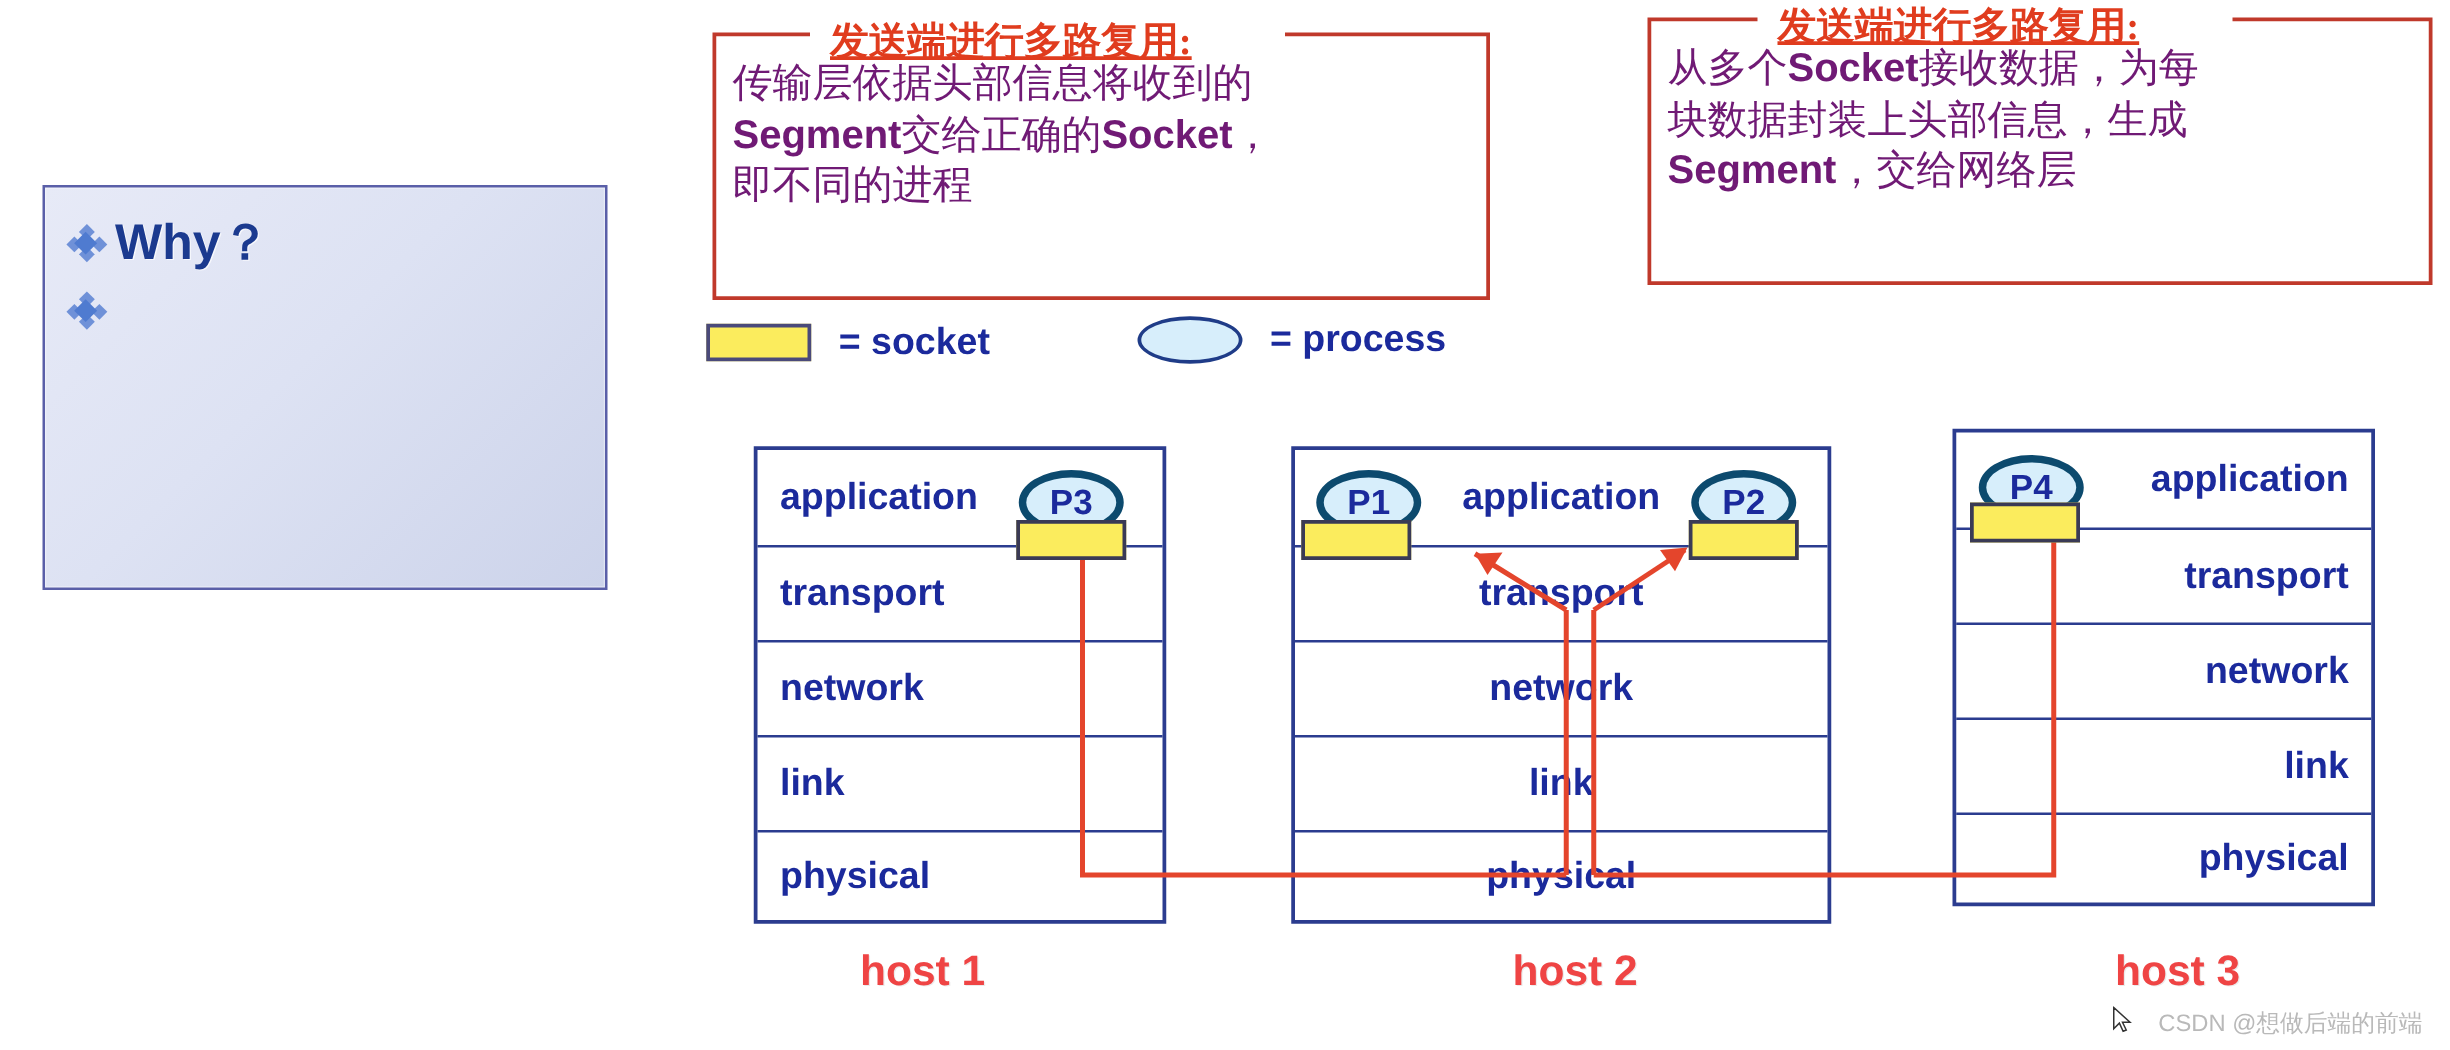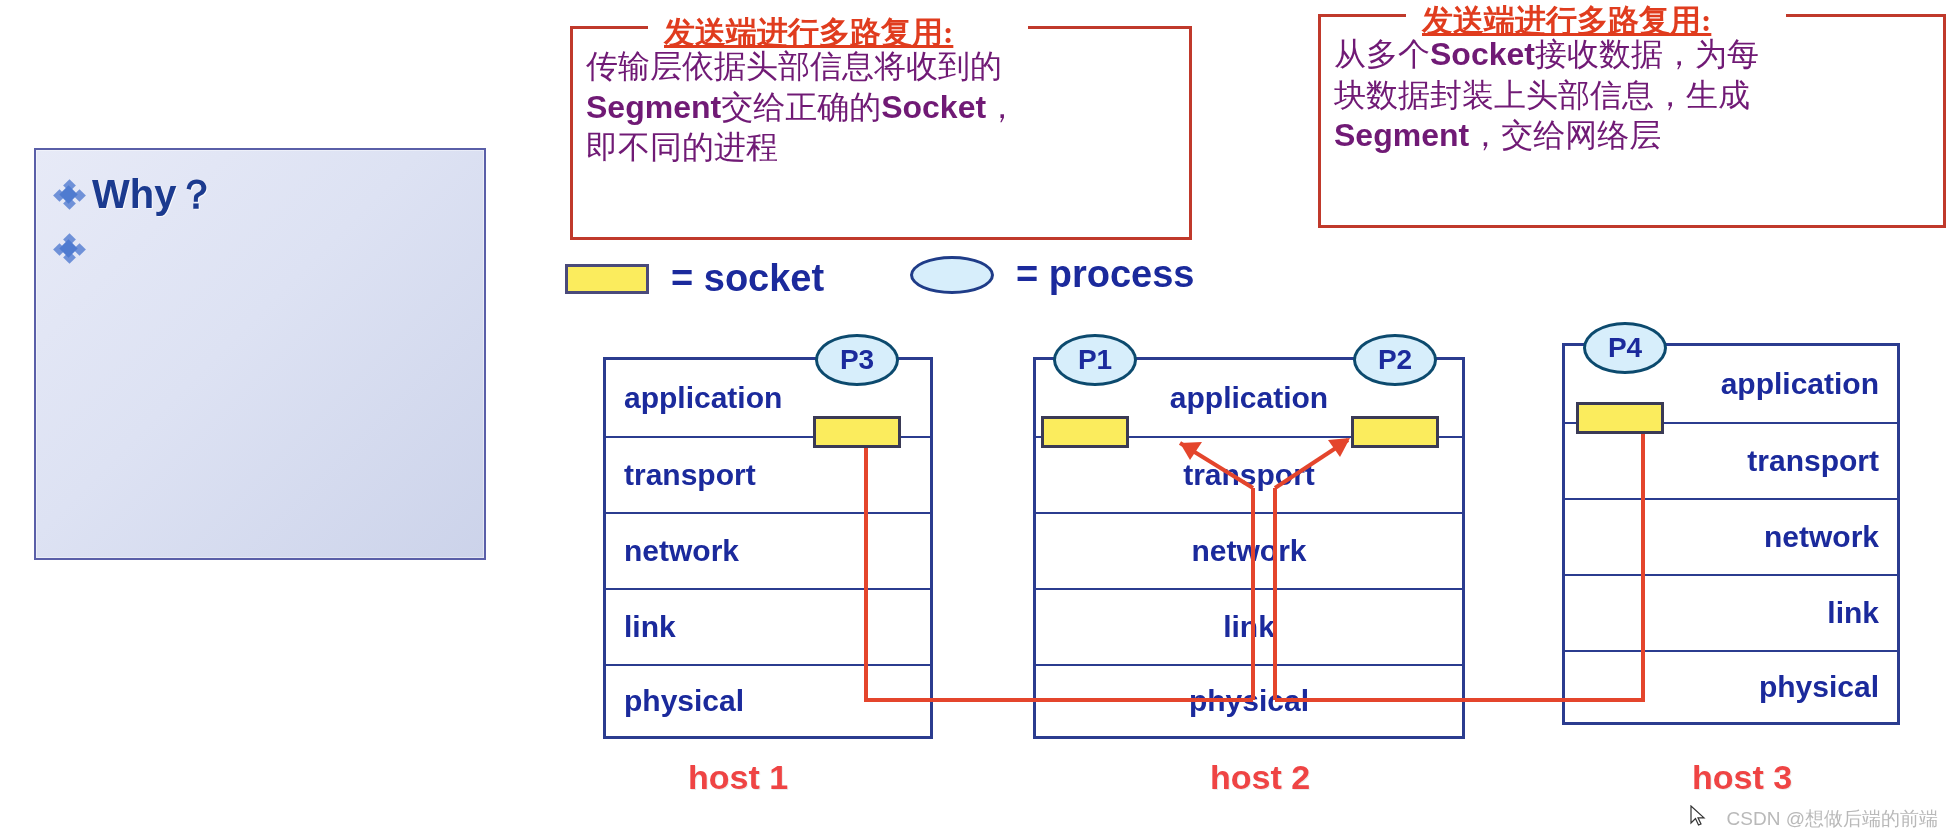--- a/index.html
+++ b/index.html
@@ -7,21 +7,21 @@
     width:1960px;height:840px;
     background:#ffffff;
     font-family:"Liberation Sans","DejaVu Sans",sans-serif;
     position:relative;
     overflow:hidden;
   }
   .abs{position:absolute;}
 
   
   #why-panel{
-    left:34px;top:148px;width:452px;height:412px;
+    left:34px;top:148px;width:452px;height:324px;
     background:linear-gradient(135deg,#e7eaf7 0%,#dde2f3 45%,#ccd3ea 100%);
     border:2px solid #5a5fa8;
     box-shadow:0 0 0 1px rgba(255,255,255,.4) inset;
     box-sizing:border-box;
     padding:22px 10px 10px 20px;
   }
   .why-row{display:flex;align-items:flex-start;margin-bottom:10px;}
   .diamond-bullet{
     width:26px;height:26px;flex:0 0 26px;margin-top:10px;margin-right:10px;
     position:relative;
@@ -81,46 +81,47 @@
   .legend-item{position:absolute;display:flex;align-items:center;}
   .sock-swatch{
     width:84px;height:30px;background:#fbec5d;border:3px solid #4a4a7a;
     box-sizing:border-box;
   }
   .proc-swatch{
     width:84px;height:38px;border-radius:50%;
     background:#d7eefb;border:3px solid #1f3c88;box-sizing:border-box;
   }
   .legend-eq{
-    font-size:38px;font-weight:bold;color:#1b2a9c;margin-left:22px;white-space:nowrap;
+    font-size:30px;font-weight:bold;color:#1b2a9c;margin-left:22px;white-space:nowrap;
     font-family:"Liberation Sans","DejaVu Sans",sans-serif;
   }
 
   
   .host{position:absolute;border:3px solid #2b3c8f;box-sizing:border-box;background:#fff;}
   .layer{
     position:relative;box-sizing:border-box;
     border-bottom:2px solid #2b3c8f;
     display:flex;align-items:center;
     font-size:30px;font-weight:bold;color:#1b2a9c;
     font-family:"Liberation Sans","DejaVu Sans",sans-serif;
     padding:0 18px;
   }
   .layer:last-child{border-bottom:none;}
   .layer.al-left{justify-content:flex-start;}
   .layer.al-center{justify-content:center;}
   .layer.al-right{justify-content:flex-end;}
 
   .proc-bubble{
     position:absolute;width:84px;height:52px;border-radius:50%;
-    background:#d7eefb;border:3px solid #0c4a6e;box-sizing:border-box;
+    background:#d7eefb;border:6px solid #0c4a6e;box-sizing:border-box;
     display:flex;align-items:center;justify-content:center;
     font-size:28px;font-weight:bold;color:#1b2a9c;
     font-family:"Liberation Sans","DejaVu Sans",sans-serif;
     z-index:6;
+    margin-top:42px;
   }
   .sock-box{
     position:absolute;width:88px;height:32px;background:#fbec5d;
     border:3px solid #3a3a55;box-sizing:border-box;z-index:7;
   }
 
   .host-label{
     position:absolute;font-size:34px;font-weight:bold;color:#ef4444;
     font-family:"Liberation Sans","DejaVu Sans",sans-serif;
     text-shadow:1px 1px 0 rgba(0,0,0,.08);

